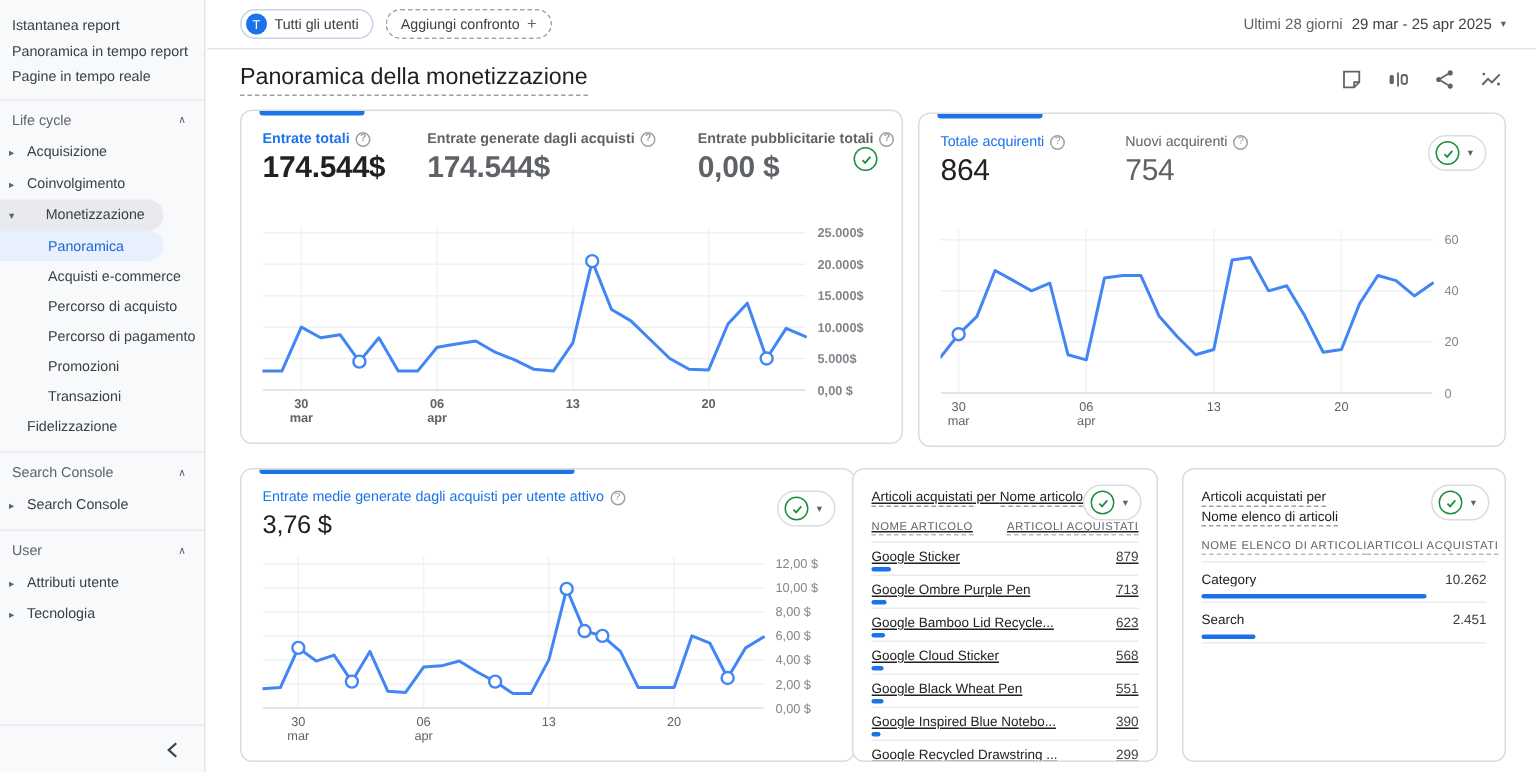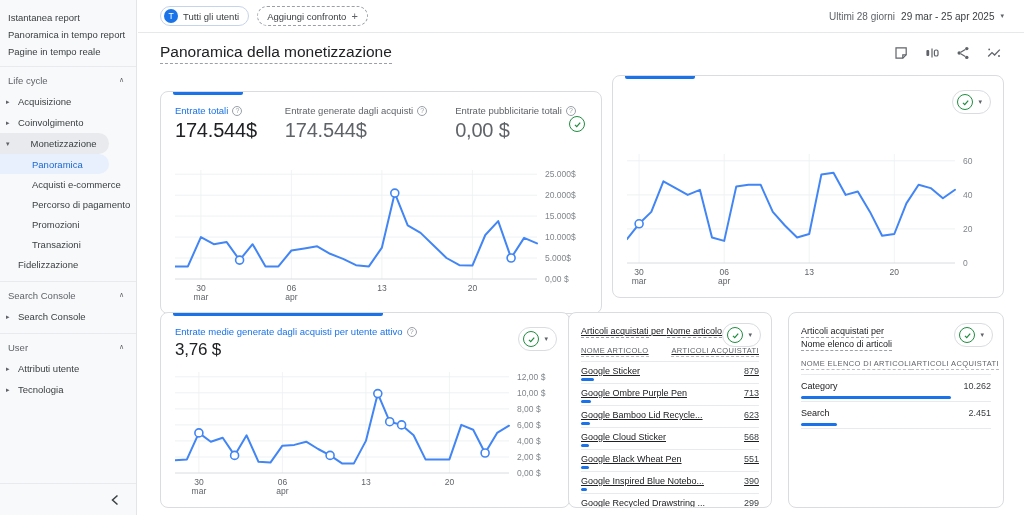--- a/index.html
+++ b/index.html
@@ -42,21 +42,21 @@
   
   .titlebar { position:absolute; left:138px; top:33px; right:0; height:40px; display:flex; align-items:center;
               padding:0 22px; }
   .titlebar h1 { font-size:15.5px; font-weight:400; color:#202124; border-bottom:1px dashed #9aa0a6; padding-bottom:2px; }
   .action-icons { margin-left:auto; display:flex; align-items:center; gap:15px; }
   .aicon { width:16px; height:16px; cursor:pointer; display:block; }
 
   
   .card { position:absolute; background:#fff; border:1px solid #dadce0; border-radius:8px; overflow:hidden; }
   .tab-indicator { position:absolute; top:0; left:12px; height:3px; background:#1a73e8; border-radius:0 0 2px 2px; }
-  #card-revenue    { left:160px; top:91px;  width:442px; height:223px; }
+  #card-revenue    { left:160px; top:73px;  width:442px; height:223px;font-weight:bold; }
   #card-purchasers { left:612px; top:75px;  width:392px; height:223px; }
   #card-arpu       { left:160px; top:312px; width:410px; height:196px; }
   #card-items      { left:568px; top:312px; width:204px; height:196px;text-decoration:underline; }
   #card-itemlist   { left:788px; top:312px; width:216px; height:196px; }
 
   .metrics { display:flex; gap:28px; padding:13px 14px 0 14px; }
   .metric { cursor:pointer; }
   .mlabel { font-size:9.5px; color:#5f6368; display:flex; align-items:center; gap:4px; white-space:nowrap; }
   .metric.active .mlabel { color:#1a73e8; }
   .mvalue { font-size:20px; color:#5f6368; margin-top:3px; letter-spacing:-0.2px; }
@@ -118,20 +118,23 @@
           </div>
           <div class="srow item activeparent">
             <span class="arrow">▾</span>
             <span class="slabel">Monetizzazione</span>
           </div>
           <div class="srow child selected">
             <span class="slabel">Panoramica</span>
           </div>
           <div class="srow child">
             <span class="slabel">Acquisti e-commerce</span>
+          </div>
+          <div class="srow child">
+            <span class="slabel">Percorso di acquisto</span>
           </div>
           <div class="srow child">
             <span class="slabel">Percorso di pagamento</span>
           </div>
           <div class="srow child">
             <span class="slabel">Promozioni</span>
           </div>
           <div class="srow child">
             <span class="slabel">Transazioni</span>
           </div>
@@ -269,20 +272,36 @@
           <text x="25.9" y="135" font-size="8.5" fill="#5f6368" text-anchor="middle">mar</text>
           <text x="116.4" y="126" font-size="8.5" fill="#5f6368" text-anchor="middle">06</text>
           <text x="116.4" y="135" font-size="8.5" fill="#5f6368" text-anchor="middle">apr</text>
           <text x="206.9" y="126" font-size="8.5" fill="#5f6368" text-anchor="middle">13</text>
           <text x="297.4" y="126" font-size="8.5" fill="#5f6368" text-anchor="middle">20</text>
         </svg></div>
   </section>
 
   <section class="card" id="card-purchasers">
     <div class="tab-indicator" style="width:70px"></div>
+    <div class="metrics" style="gap:40px">
+      <div class="metric active">
+        <div class="mlabel">
+            <span>Totale acquirenti</span>
+            <span class="info">?</span>
+          </div>
+        <div class="mvalue">864</div>
+      </div>
+      <div class="metric">
+        <div class="mlabel">
+            <span>Nuovi acquirenti</span>
+            <span class="info">?</span>
+          </div>
+        <div class="mvalue">754</div>
+      </div>
+    </div>
     <div class="check-pill">
       <span class="check-circle">
         <svg viewBox="0 0 12 12">
             <path d="M2.6 6.4 L5 8.8 L9.6 3.4" fill="none" stroke="#1e8e3e" stroke-width="1.6"></path>
           </svg>
       </span>
       <span class="caret">▾</span>
     </div>
     <div class="chart"><svg viewBox="0 0 364 140" width="364" height="140" style="font-family:inherit">
           <line x1="12.1" y1="5" x2="12.1" y2="114" stroke="#f1f3f4" stroke-width="1"></line>

